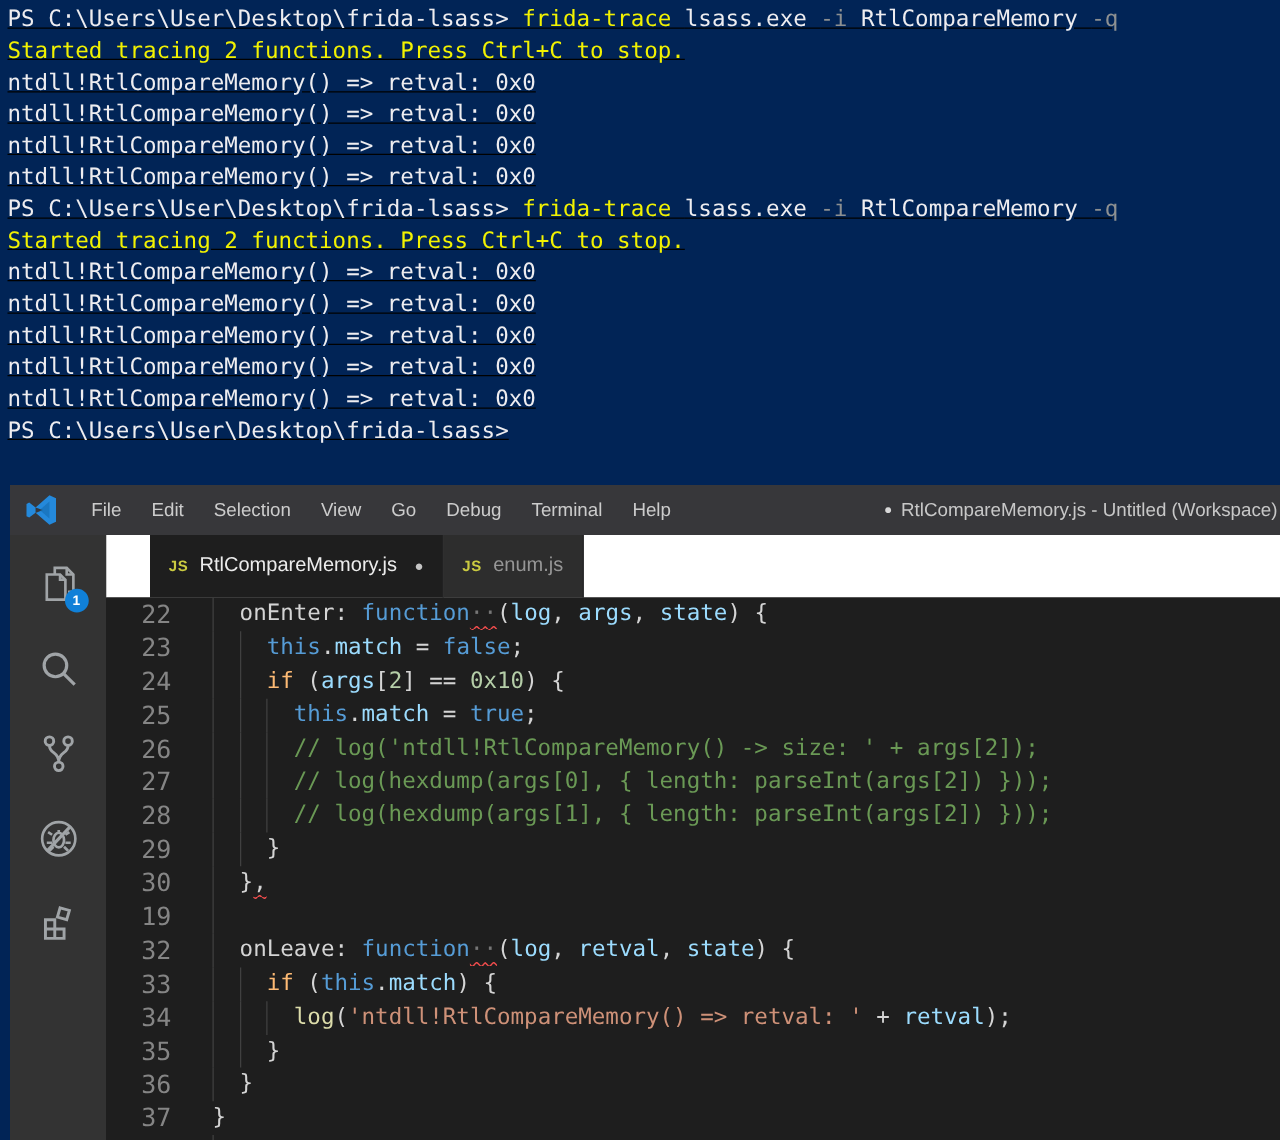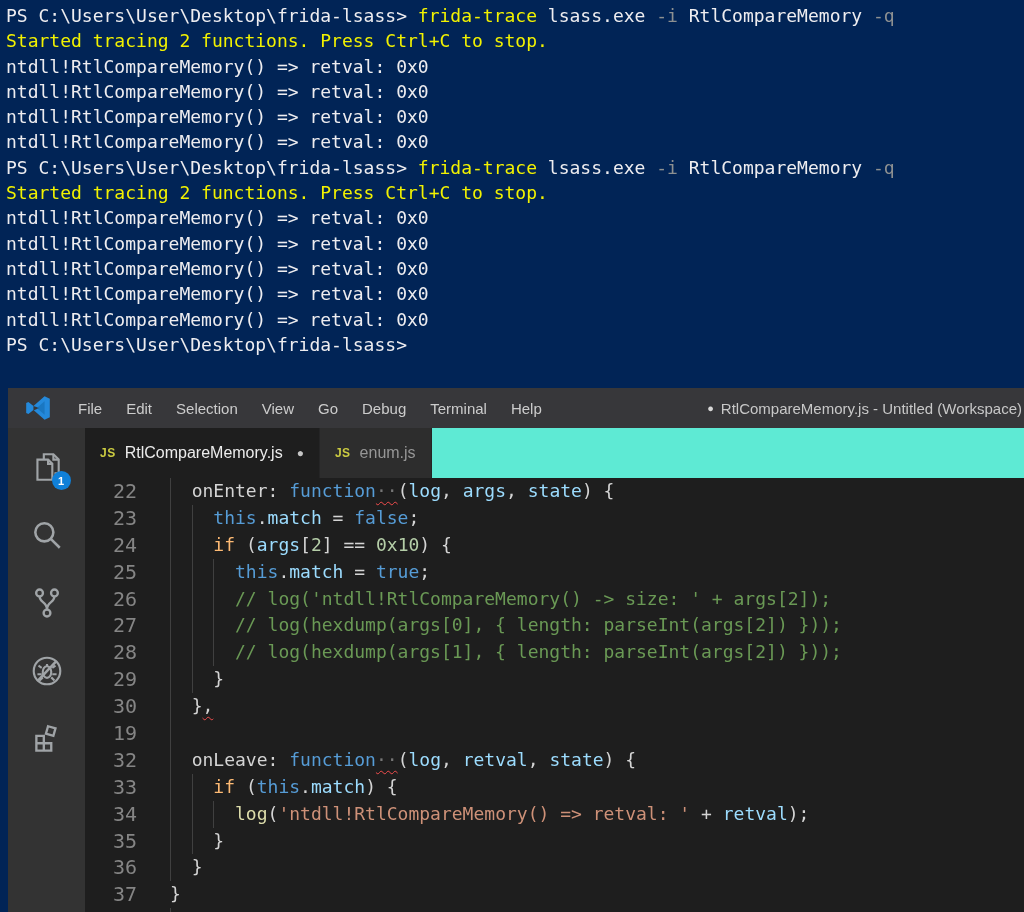--- a/index.html
+++ b/index.html
@@ -1,47 +1,47 @@
 <!DOCTYPE html>
 <html><head>
 <meta charset="utf-8">
 <style>
   html,body{margin:0;padding:0;background:#000;}
   .screen{position:relative;width:1024px;height:912px;overflow:hidden;background:#012456;font-family:"Liberation Sans",sans-serif;}
 
   
   .terminal{position:absolute;top:0;left:0;width:1024px;height:388px;background:#012456;
     padding:3px 0 8px 6px;box-sizing:border-box;font-family:"DejaVu Sans Mono",monospace;
-    font-size:18px;line-height:25.3px;}
+    font-size:18px;line-height:25.3px;text-decoration:underline;}
   .t-line{white-space:pre;height:25.3px;}
   .c-white{color:#eeedf0;}
   .c-yellow{color:#f2f200;}
   .c-gray{color:#8d9091;}
 
   
   .vscode{position:absolute;left:8px;top:388px;right:0;bottom:0;display:flex;flex-direction:column;background:#1e1e1e;}
 
   .menubar{flex:0 0 40px;height:40px;background:#37373a;display:flex;align-items:center;
-    padding-left:16px;color:#cccccc;font-size:15px;overflow:hidden;}
+    padding-left:11px;color:#cccccc;font-size:15px;overflow:hidden;}
   .logo{width:28px;height:28px;margin-right:14px;flex:0 0 28px;}
   .menu-item{padding:0 12px;white-space:nowrap;}
   .menu-title{margin-left:auto;display:flex;align-items:center;white-space:nowrap;color:#c8c8c8;padding-right:2px;min-width:0;}
   .title-dot{font-size:11px;margin-right:7px;color:#d8d8d8;}
 
   .win-body{flex:1;display:flex;min-height:0;}
 
   .activitybar{flex:0 0 77px;width:77px;background:#333333;padding-top:22px;
     display:flex;flex-direction:column;align-items:center;}
   .ab-icon{width:34px;height:34px;margin-bottom:34px;position:relative;cursor:pointer;}
   .ab-icon svg{width:34px;height:34px;display:block;}
   .badge{position:absolute;right:-7px;bottom:-6px;width:19px;height:19px;border-radius:50%;
     background:#1080d8;color:#fff;font-size:11px;font-weight:bold;display:flex;align-items:center;justify-content:center;}
 
   .main{flex:1;display:flex;flex-direction:column;min-width:0;}
-  .tabbar{flex:0 0 50px;height:50px;background:#5eead4;display:flex;}
+  .tabbar{flex:0 0 50px;height:50px;background:#ffffff;display:flex;padding-left:35px;}
   .tab{display:flex;align-items:center;gap:9px;padding:0 15px;font-size:16px;
     color:#969696;background:#2d2d2d;border-right:1px solid #252526;cursor:pointer;white-space:nowrap;}
   .tab.active{background:#1e1e1e;color:#ececec;}
   .js-badge{color:#cbcb41;font-weight:bold;font-size:12px;letter-spacing:.5px;}
   .mod-dot{font-size:12px;color:#c5c5c5;margin-left:5px;}
 
   .editor{flex:1;overflow:hidden;background:#1e1e1e;font-family:"DejaVu Sans Mono",monospace;font-size:18px;}
   .code-row{display:flex;height:26.9px;line-height:26.9px;}
   .ln{flex:0 0 52px;width:52px;text-align:right;color:#858585;font-size:20px;}
   .code{margin-left:33px;position:relative;white-space:pre;color:#d4d4d4;}

